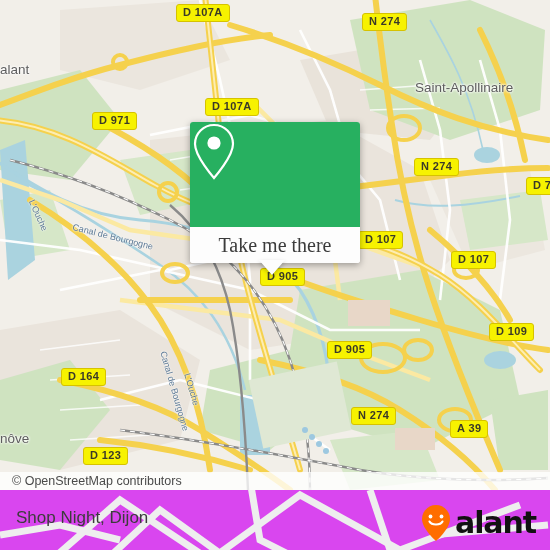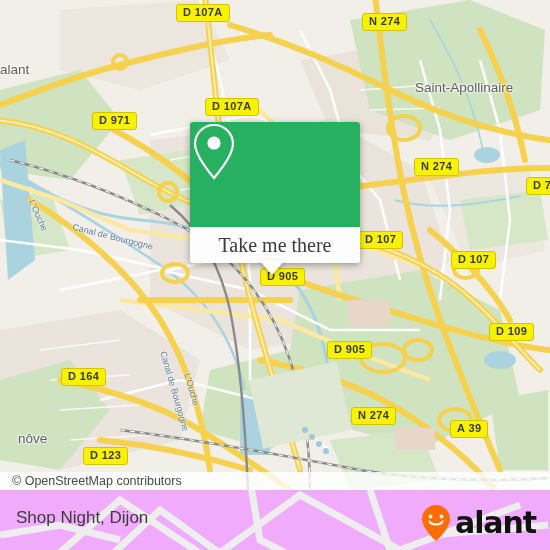--- a/index.html
+++ b/index.html
@@ -83,21 +83,21 @@
     background:rgba(255,255,255,.78);
     color:#4a4a4a;font-size:12.5px;
     display:flex;align-items:center;
     padding-left:12px;box-sizing:border-box;
     font-family:"Liberation Sans", sans-serif;
   }
 
   
   .footer{
     position:absolute;left:0;top:490px;width:550px;height:60px;
-    background:#f0abfc;overflow:hidden;
+    background:#d946ef;overflow:hidden;
   }
   .footer-wm{position:absolute;left:0;top:-10px;opacity:1;}
   .footer-title{
     position:absolute;left:16px;top:18px;
     color:#3c3c3c;font-size:17px;
     font-family:"Liberation Sans", sans-serif;
     white-space:nowrap;
   }
   .logo{position:absolute;right:14px;top:14px;display:flex;align-items:center;gap:4px;}
   .logo-text{
@@ -244,21 +244,21 @@
         <div class="shield" style="left: 327px; top: 341px;">D 905</div>
         <div class="shield" style="left: 61px; top: 368px;">D 164</div>
         <div class="shield" style="left: 351px; top: 407px;">N 274</div>
         <div class="shield" style="left: 450px; top: 420px;">A 39</div>
         <div class="shield" style="left: 83px; top: 447px;">D 123</div>
       </div>
 
     <div id="places">
         <div class="place" style="left: 0px; top: 62px;">alant</div>
         <div class="place" style="left: 415px; top: 80px;">Saint-Apollinaire</div>
-        <div class="place" style="left: 0px; top: 431px; margin-left: 18px;">nôve</div>
+        <div class="place" style="left: 0px; top: 431px;">nôve</div>
       </div>
 
     <div id="waters">
         <div class="water-label" style="left: 36px; top: 198px; transform: rotate(66deg); transform-origin: left top;">L'Ouche</div>
         <div class="water-label" style="left: 74px; top: 222px; transform: rotate(14deg); transform-origin: left top;">Canal de Bourgogne</div>
         <div class="water-label" style="left: 168px; top: 350px; transform: rotate(74deg); transform-origin: left top;">Canal de Bourgogne</div>
         <div class="water-label" style="left: 192px; top: 372px; transform: rotate(74deg); transform-origin: left top;">L'Ouche</div>
       </div>
 
     <div class="card">

